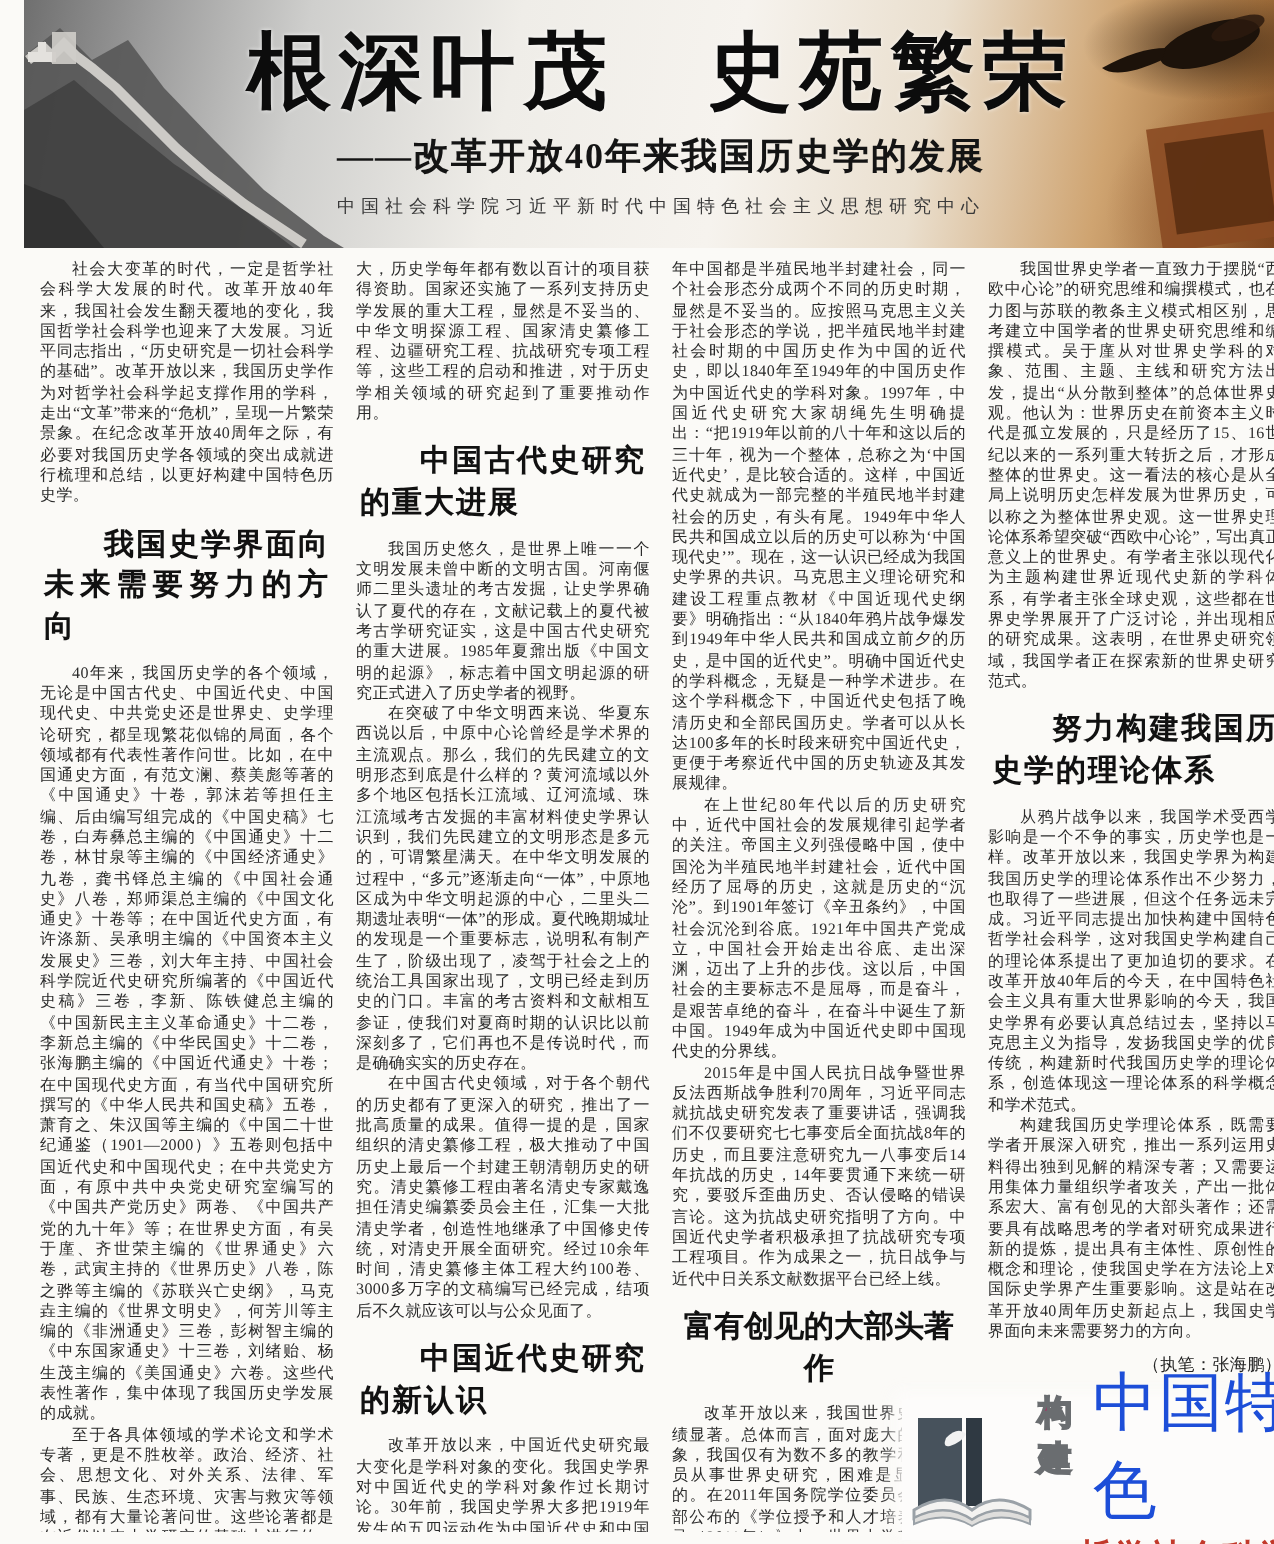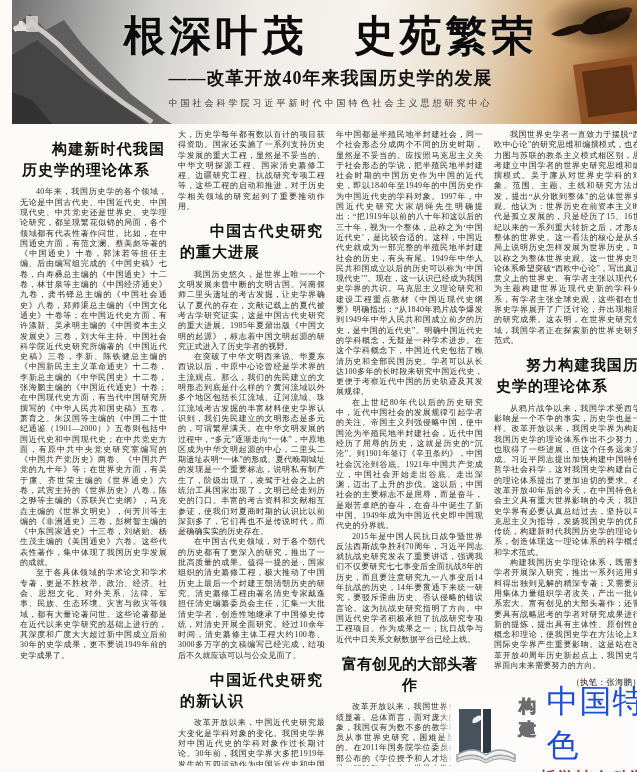--- a/index.html
+++ b/index.html
@@ -65,21 +65,22 @@
     </svg>
     <div class="banner-text">
       <div class="main-title">根深叶茂　史苑繁荣</div>
       <div class="sub-title">——改革开放40年来我国历史学的发展</div>
       <div class="byline">中国社会科学院习近平新时代中国特色社会主义思想研究中心</div>
     </div>
   </div>
 
   <div class="cols">
     <div class="col">
-        <h3 class="col-heading">构建新时代我国历史学的理论体系</h3>
+        <p class="para">社会大变革的时代，一定是哲学社会科学大发展的时代。改革开放40年来，我国社会发生翻天覆地的变化，我国哲学社会科学也迎来了大发展。习近平同志指出，“历史研究是一切社会科学的基础”。改革开放以来，我国历史学作为对哲学社会科学起支撑作用的学科，走出“文革”带来的“危机”，呈现一片繁荣景象。在纪念改革开放40周年之际，有必要对我国历史学各领域的突出成就进行梳理和总结，以更好构建中国特色历史学。</p>
+        <h3 class="col-heading">我国史学界面向未来需要努力的方向</h3>
         <p class="para">40年来，我国历史学的各个领域，无论是中国古代史、中国近代史、中国现代史、中共党史还是世界史、史学理论研究，都呈现繁花似锦的局面，各个领域都有代表性著作问世。比如，在中国通史方面，有范文澜、蔡美彪等著的《中国通史》十卷，郭沫若等担任主编、后由编写组完成的《中国史稿》七卷，白寿彝总主编的《中国通史》十二卷，林甘泉等主编的《中国经济通史》九卷，龚书铎总主编的《中国社会通史》八卷，郑师渠总主编的《中国文化通史》十卷等；在中国近代史方面，有许涤新、吴承明主编的《中国资本主义发展史》三卷，刘大年主持、中国社会科学院近代史研究所编著的《中国近代史稿》三卷，李新、陈铁健总主编的《中国新民主主义革命通史》十二卷，李新总主编的《中华民国史》十二卷，张海鹏主编的《中国近代通史》十卷；在中国现代史方面，有当代中国研究所撰写的《中华人民共和国史稿》五卷，萧育之、朱汉国等主编的《中国二十世纪通鉴（1901—2000）》五卷则包括中国近代史和中国现代史；在中共党史方面，有原中共中央党史研究室编写的《中国共产党历史》两卷、《中国共产党的九十年》等；在世界史方面，有吴于廑、齐世荣主编的《世界通史》六卷，武寅主持的《世界历史》八卷，陈之骅等主编的《苏联兴亡史纲》，马克垚主编的《世界文明史》，何芳川等主编的《非洲通史》三卷，彭树智主编的《中东国家通史》十三卷，刘绪贻、杨生茂主编的《美国通史》六卷。这些代表性著作，集中体现了我国历史学发展的成就。</p>
         <p class="para">至于各具体领域的学术论文和学术专著，更是不胜枚举。政治、经济、社会、思想文化、对外关系、法律、军事、民族、生态环境、灾害与救灾等领域，都有大量论著问世。这些论著都是在近代以来史学研究的基础上进行的，其深度和广度大大超过新中国成立后前30年的史学成果，更不要说1949年前的史学成果了。</p>
       </div>
     <div class="col">
         <p class="para noindent">大，历史学每年都有数以百计的项目获得资助。国家还实施了一系列支持历史学发展的重大工程，显然是不妥当的、中华文明探源工程、国家清史纂修工程、边疆研究工程、抗战研究专项工程等，这些工程的启动和推进，对于历史学相关领域的研究起到了重要推动作用。</p>
         <h3 class="col-heading">中国古代史研究的重大进展</h3>
         <p class="para">我国历史悠久，是世界上唯一一个文明发展未曾中断的文明古国。河南偃师二里头遗址的考古发掘，让史学界确认了夏代的存在，文献记载上的夏代被考古学研究证实，这是中国古代史研究的重大进展。1985年夏鼐出版《中国文明的起源》，标志着中国文明起源的研究正式进入了历史学者的视野。</p>
         <p class="para">在突破了中华文明西来说、华夏东西说以后，中原中心论曾经是学术界的主流观点。那么，我们的先民建立的文明形态到底是什么样的？黄河流域以外多个地区包括长江流域、辽河流域、珠江流域考古发掘的丰富材料使史学界认识到，我们先民建立的文明形态是多元的，可谓繁星满天。在中华文明发展的过程中，“多元”逐渐走向“一体”，中原地区成为中华文明起源的中心，二里头二期遗址表明“一体”的形成。夏代晚期城址的发现是一个重要标志，说明私有制产生了，阶级出现了，凌驾于社会之上的统治工具国家出现了，文明已经走到历史的门口。丰富的考古资料和文献相互参证，使我们对夏商时期的认识比以前深刻多了，它们再也不是传说时代，而是确确实实的历史存在。</p>
         <p class="para">在中国古代史领域，对于各个朝代的历史都有了更深入的研究，推出了一批高质量的成果。值得一提的是，国家组织的清史纂修工程，极大推动了中国历史上最后一个封建王朝清朝历史的研究。清史纂修工程由著名清史专家戴逸担任清史编纂委员会主任，汇集一大批清史学者，创造性地继承了中国修史传统，对清史开展全面研究。经过10余年时间，清史纂修主体工程大约100卷、3000多万字的文稿编写已经完成，结项后不久就应该可以与公众见面了。</p>
         <h3 class="col-heading">中国近代史研究的新认识</h3>

